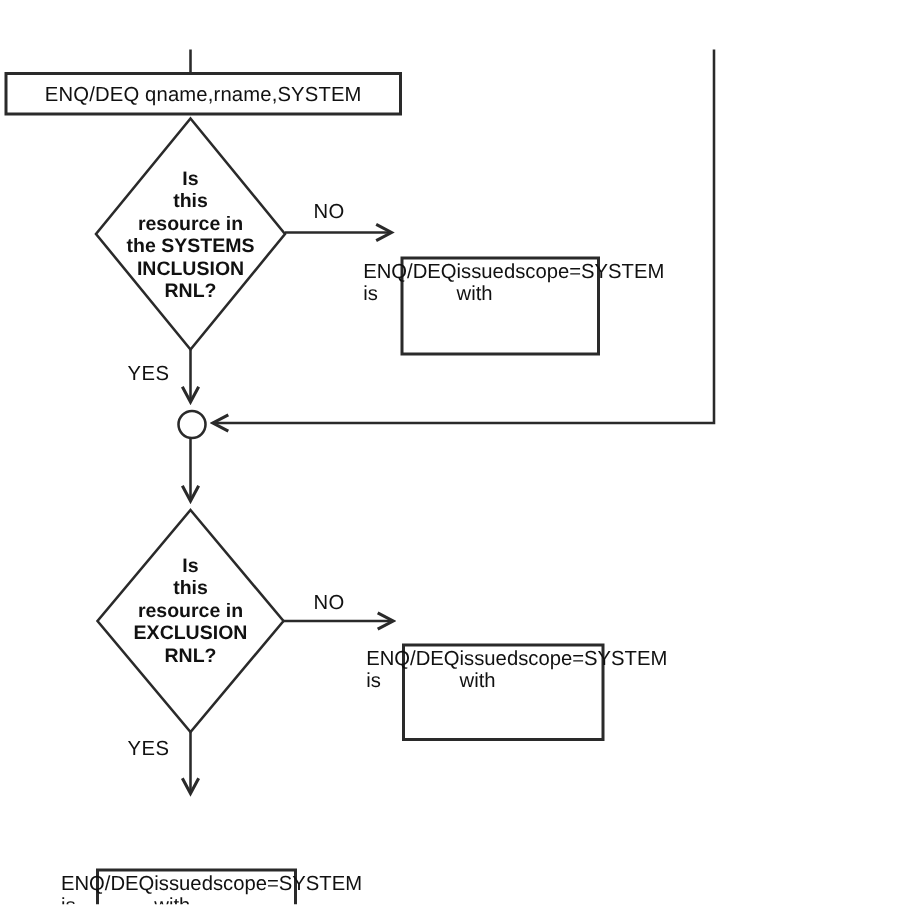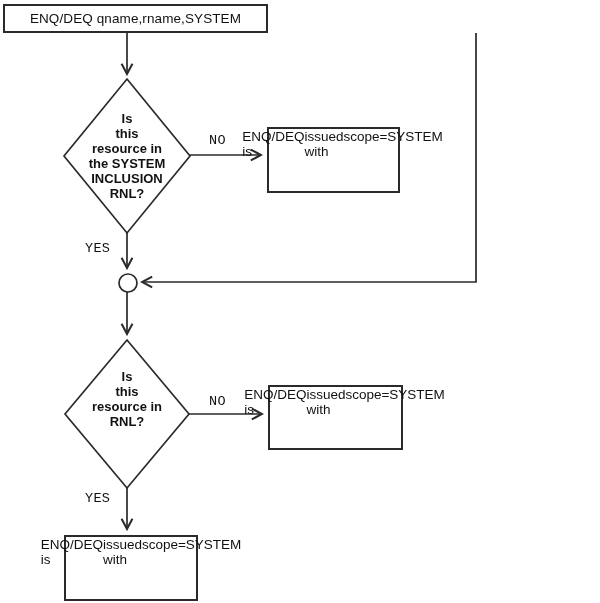--- a/index.html
+++ b/index.html
@@ -21,20 +21,21 @@
     left: 0;
     top: 0;
   }
   .node {
     position: absolute;
     box-sizing: border-box;
   }
   .box {
     border: 2px solid #2a2a2a;
     background: #ffffff;
+    margin-top: 44px;
   }
   .entry-box {
     display: flex;
     align-items: center;
     justify-content: center;
     font-size: 13.5px;
     letter-spacing: 0.1px;
     white-space: nowrap;
   }
   .result-box {
@@ -49,21 +50,20 @@
     position: absolute;
     text-align: center;
     font-size: 13px;
     line-height: 15px;
   }
   .diamond-text span { display: block; font-weight: bold; }
   .edge-label {
     position: absolute;
     font-size: 13.5px;
     letter-spacing: 0.3px;
-    font-family: Liberation Mono, monospace;
   }
 </style>
 </head>
 <body>
 
 <div class="canvas">
 
   <svg class="wires" width="600" height="603" viewBox="0 0 600 603">
     <defs>
       <marker id="arrowOpen" viewBox="0 0 10 10" refX="8.5" refY="5" markerWidth="8" markerHeight="8" orient="auto-start-reverse">
@@ -94,35 +94,36 @@
 
   <div class="node box entry-box" style="left:3px; top:4px; width:265px; height:29px;">
     <span>ENQ/DEQ qname,rname,SYSTEM</span>
   </div>
 
 
   <div class="diamond-text" style="left:57px; top:111px; width:140px;">
     <span>Is</span>
     <span>this</span>
     <span>resource in</span>
-    <span>the SYSTEM</span>
+    <span>the SYSTEMS</span>
     <span>INCLUSION</span>
     <span>RNL?</span>
   </div>
 
   <div class="node box result-box" style="left:267px; top:127px; width:133px; height:66px; padding-left:18px;">
     <span>ENQ/DEQ is</span>
     <span>issued with</span>
     <span>scope=SYSTEM</span>
   </div>
 
   <div class="diamond-text" style="left:57px; top:369px; width:140px;">
     <span>Is</span>
     <span>this</span>
     <span>resource in</span>
+    <span>EXCLUSION</span>
     <span>RNL?</span>
   </div>
 
   <div class="node box result-box" style="left:268px; top:385px; width:135px; height:65px; padding-left:18px;">
     <span>ENQ/DEQ is</span>
     <span>issued with</span>
     <span>scope=SYSTEM</span>
   </div>
 
   <div class="node box result-box" style="left:64px; top:535px; width:134px; height:66px; padding-left:20px;">

